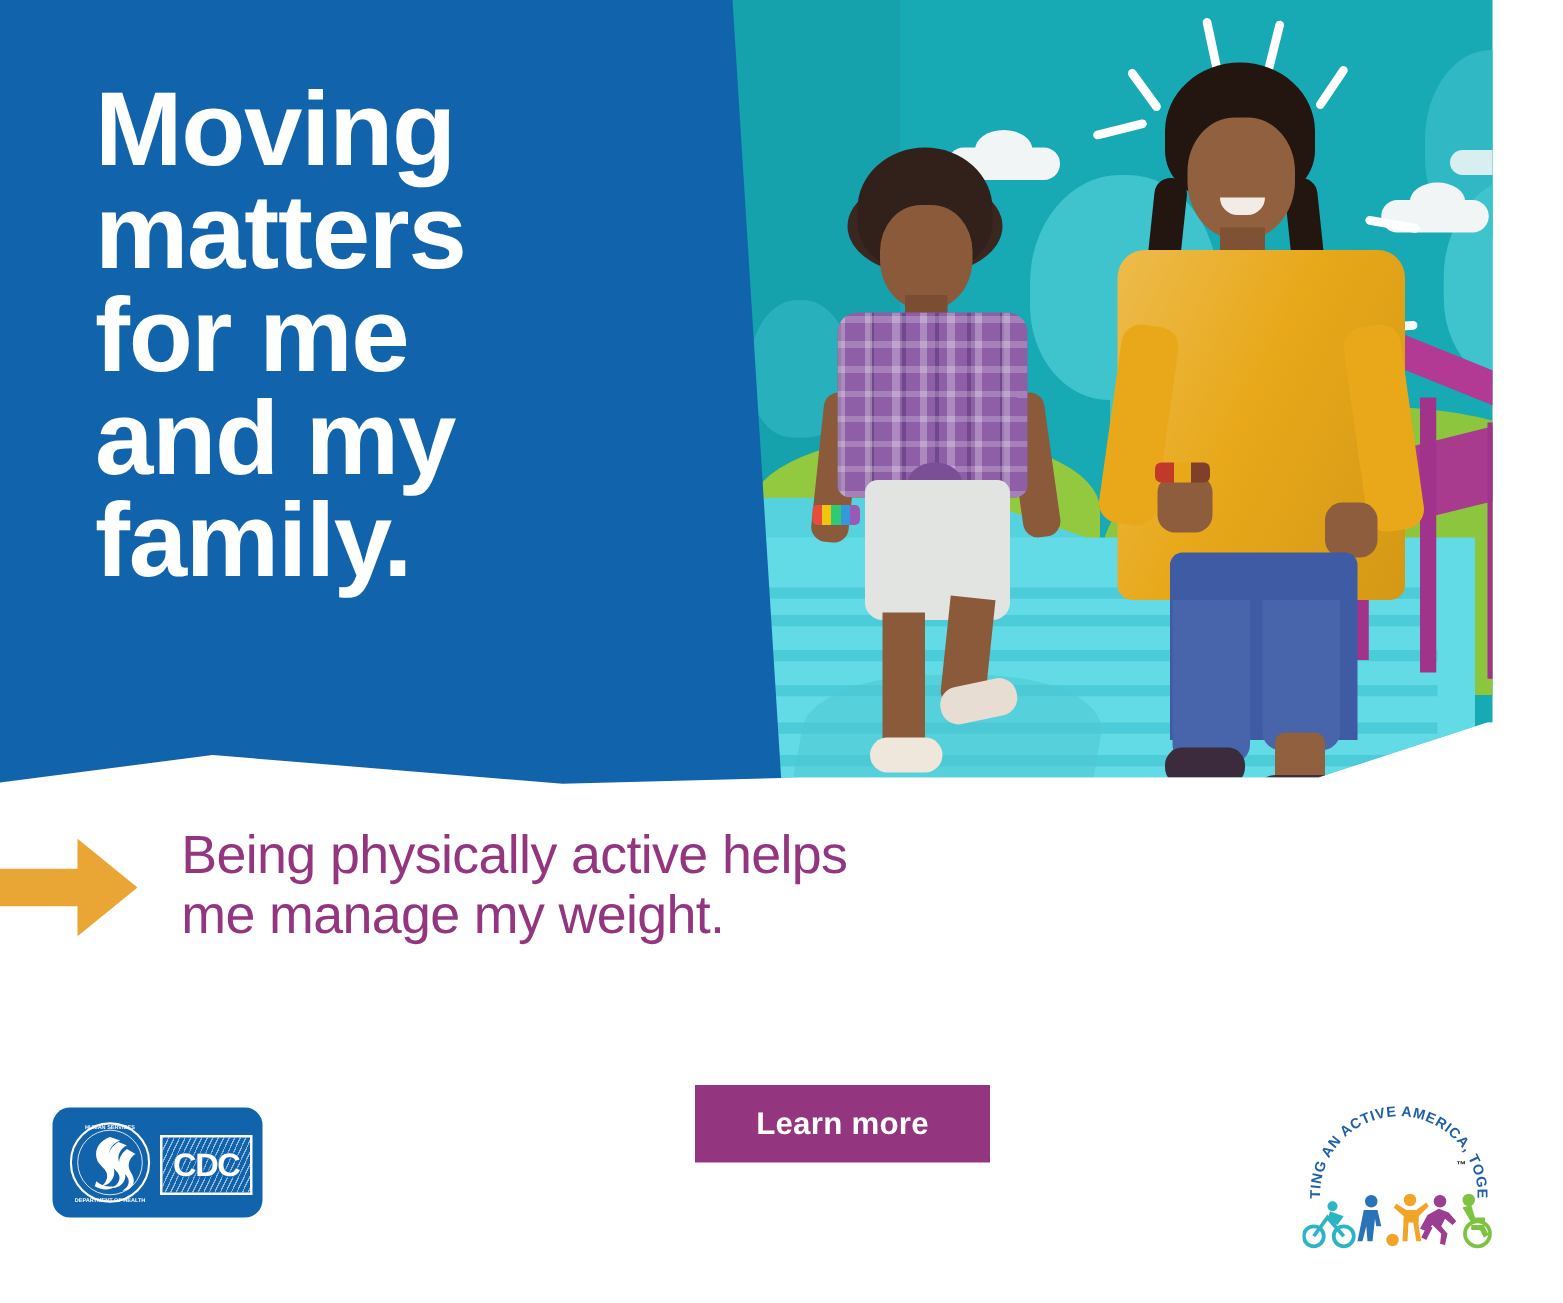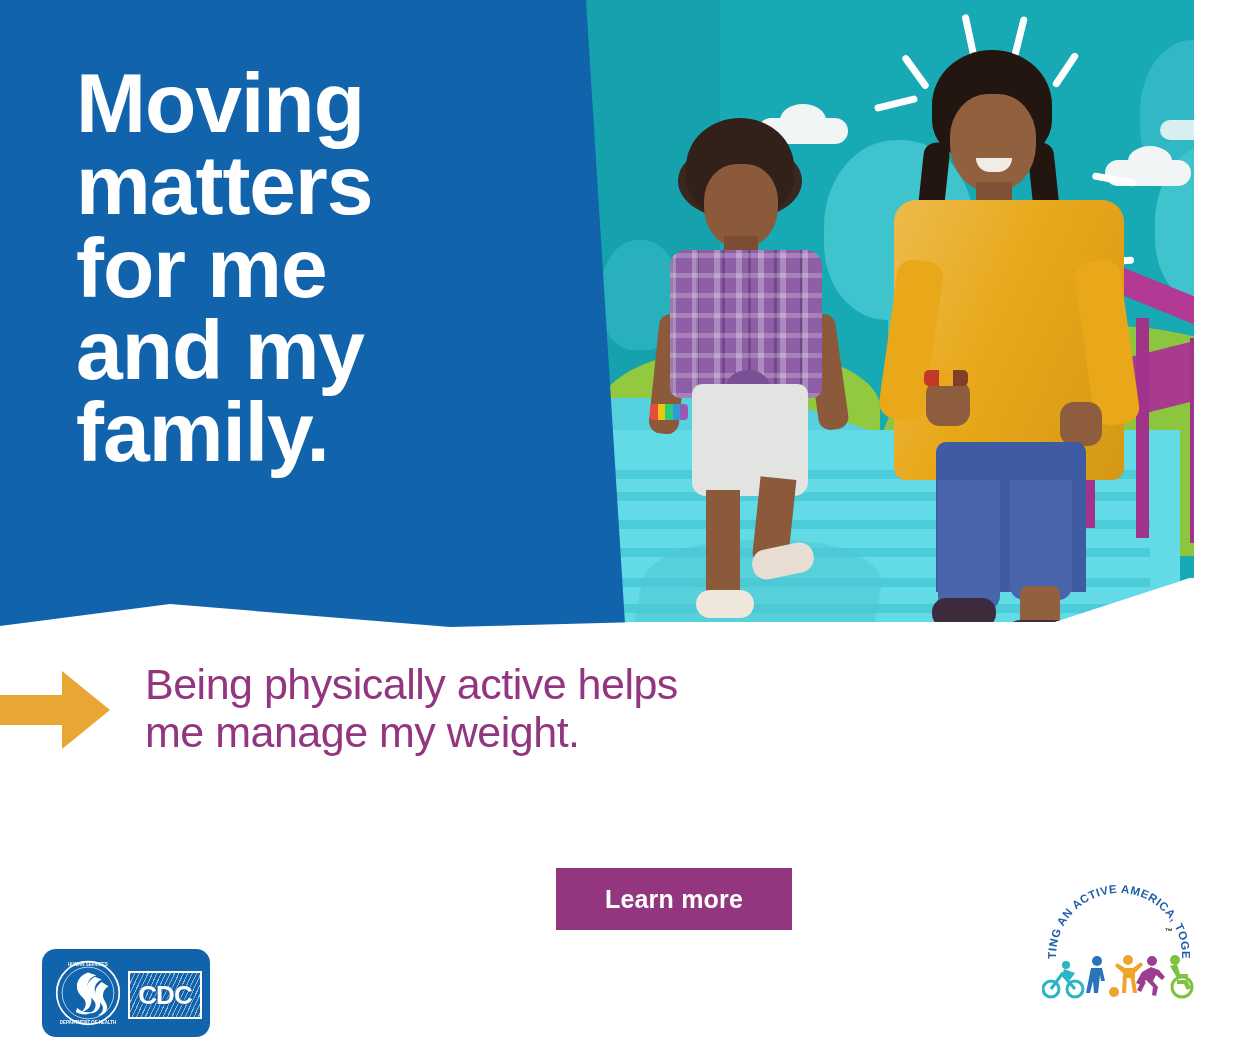--- a/index.html
+++ b/index.html
@@ -180,21 +180,21 @@
   }
   #arrow svg{display:block;}
   #tagline{
     position:absolute;left:145px;top:660px;width:980px;
     color:#93357f;font-weight:normal;font-size:43px;line-height:1.12;
     letter-spacing:-0.5px;white-space:pre-line;
   }
 
   
   #hhs-logo{
-    position:absolute;left:42px;top:949px;width:168px;height:88px;
+    position:absolute;left:42px;top:886px;width:168px;height:88px;
     background:#1163ac;border-radius:14px;
   }
   #hhs-seal{position:absolute;left:12px;top:10px;width:68px;height:68px;}
   #cdc-box{
     position:absolute;left:86px;top:22px;width:70px;height:44px;
     border:2px solid #ffffff;
     background:repeating-linear-gradient(115deg,rgba(255,255,255,.55) 0 1px,transparent 1px 4px);
   }
   #cdc-text{
     position:absolute;left:0;top:0;width:70px;height:44px;

